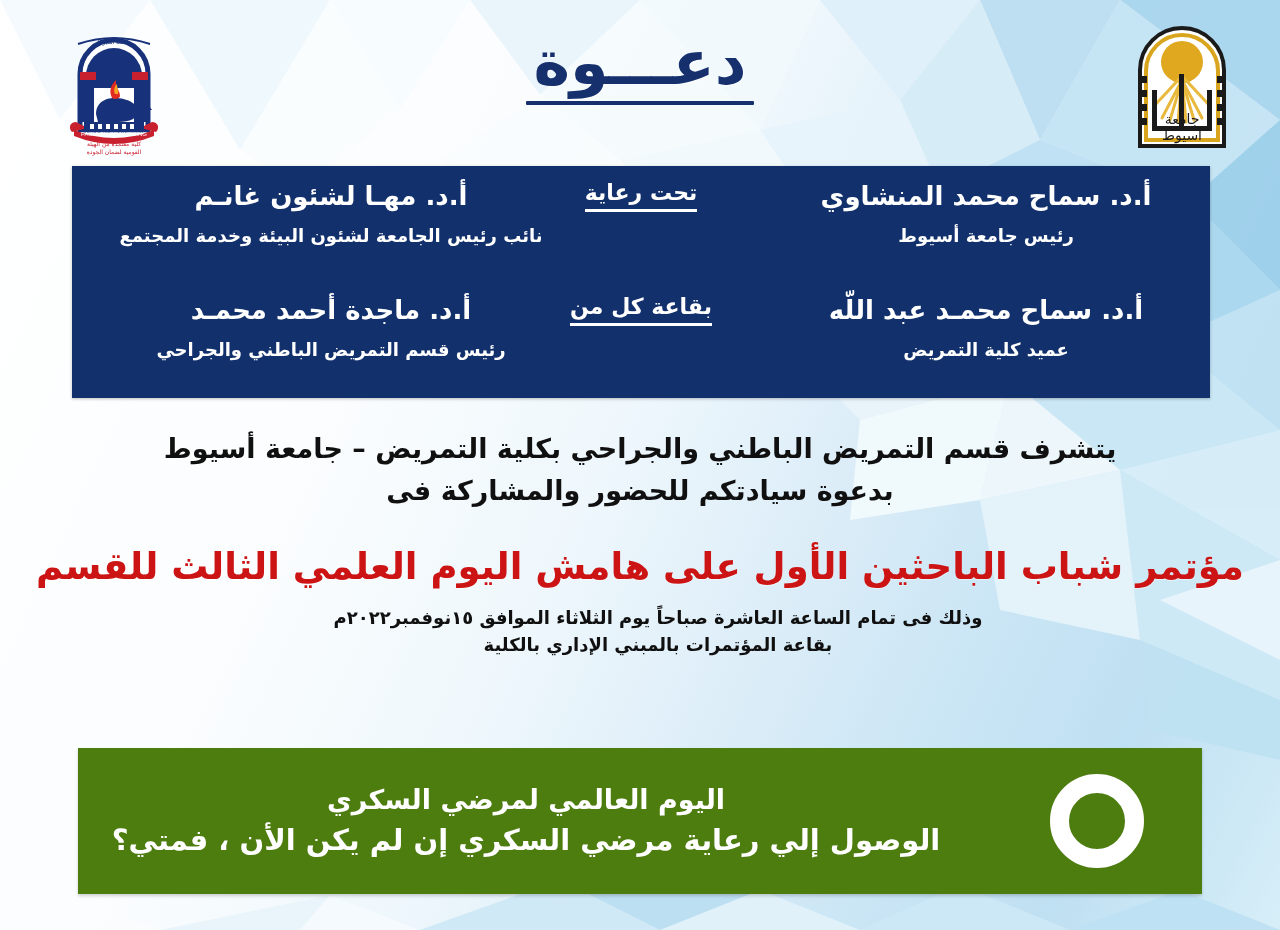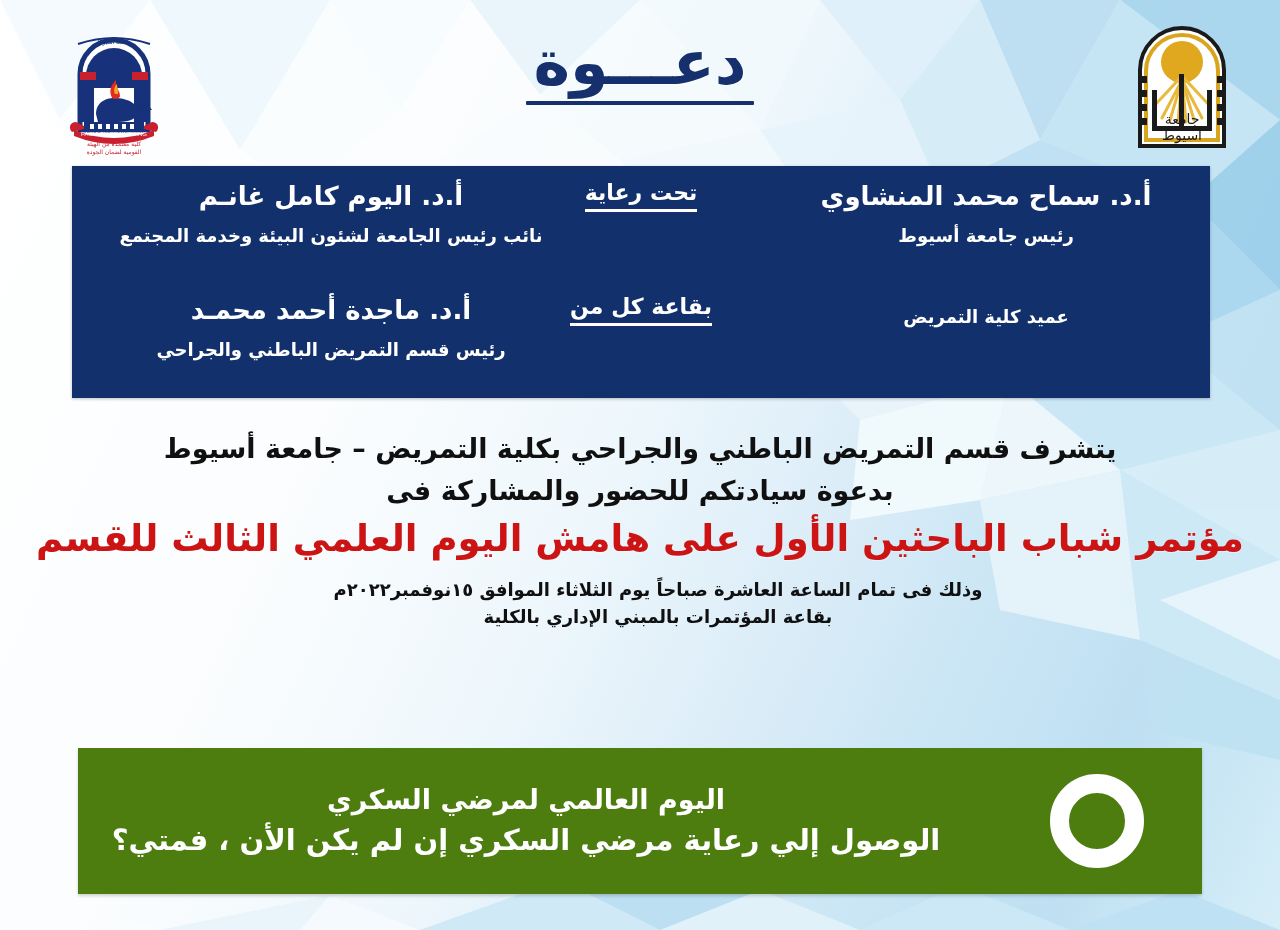--- a/index.html
+++ b/index.html
@@ -80,21 +80,21 @@
   
   #body-copy {
     position:absolute; top:428px; left:0; width:1280px;
     text-align:center; z-index:3; color:#121212;
   }
   .body-line {
     font-size:27px; font-weight:bold; line-height:1.55;
     color:#101010;
   }
   #headline {
-    margin-top:4px;
+    margin-top:32px;
     font-size:37px; font-weight:bold; color:#cc1414;
     line-height:1.25; letter-spacing:.3px;
     text-shadow:0 1px 0 rgba(255,255,255,.45);
   }
   .when-line {
     font-size:18px; font-weight:bold; color:#101010; line-height:1.5;margin-left:36px;
   }
   #when-1 { margin-top:14px; }
 
   
@@ -255,27 +255,28 @@
 
     <div class="sp-row r1">
       <div class="sp-cell right">
         <div class="sp-name">أ.د. سماح محمد المنشاوي</div>
         <div class="sp-title">رئيس جامعة أسيوط</div>
       </div>
       <div class="sp-cell mid">
         <span class="sp-label underlined">تحت رعاية</span>
       </div>
       <div class="sp-cell left">
-        <div class="sp-name">أ.د. اليوم كامل غانـم</div>
+        <div class="sp-name">أ.د. مهـا لشئون غانـم</div>
         <div class="sp-title">نائب رئيس الجامعة لشئون البيئة وخدمة المجتمع</div>
       </div>
     </div>
 
     <div class="sp-row r2">
       <div class="sp-cell right">
+        <div class="sp-name">أ.د. سماح محمـد عبد اللّه</div>
         <div class="sp-title">عميد كلية التمريض</div>
       </div>
       <div class="sp-cell mid">
         <span class="sp-label underlined">بقاعة كل من</span>
       </div>
       <div class="sp-cell left">
         <div class="sp-name">أ.د. ماجدة أحمد محمـد</div>
         <div class="sp-title">رئيس قسم التمريض الباطني والجراحي</div>
       </div>
     </div>

